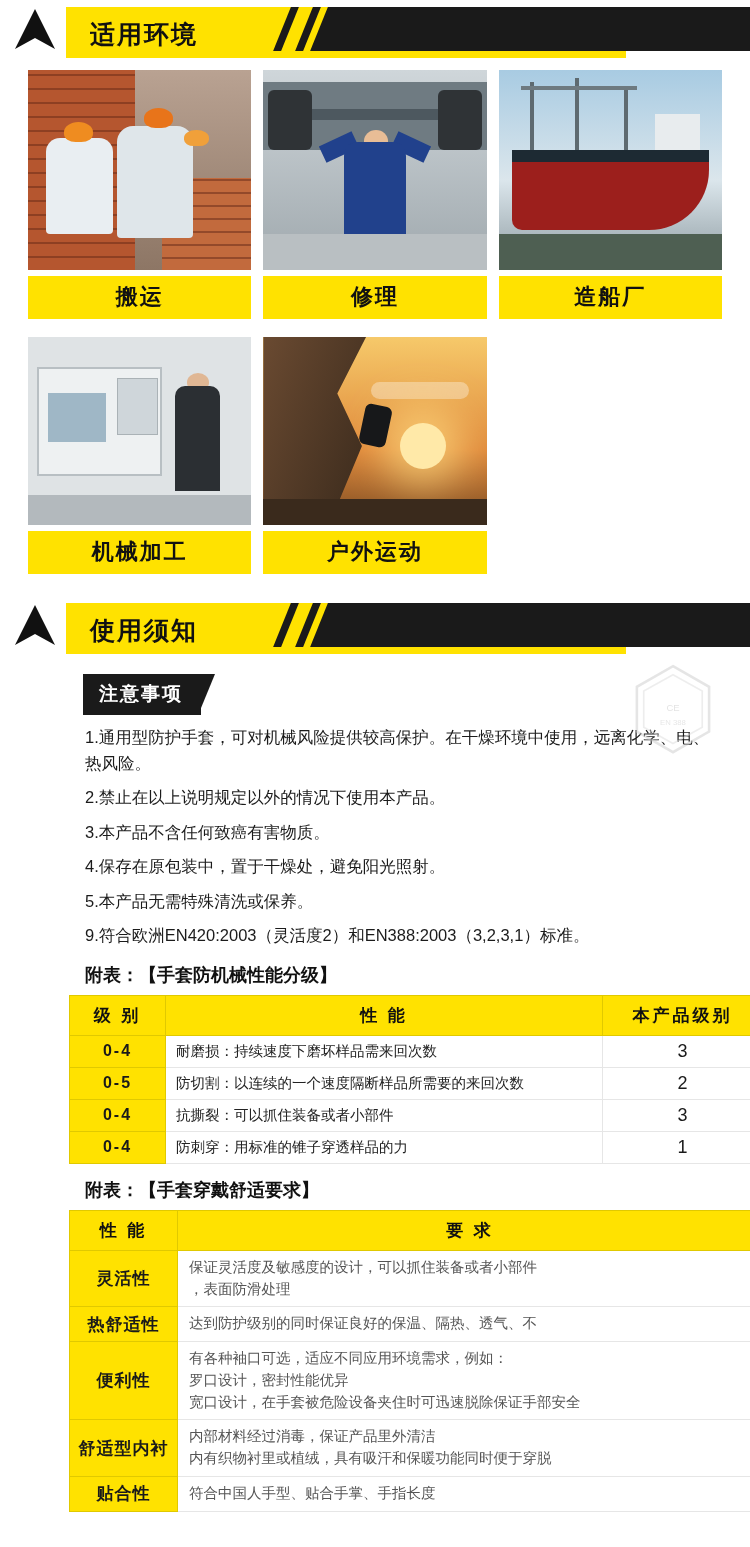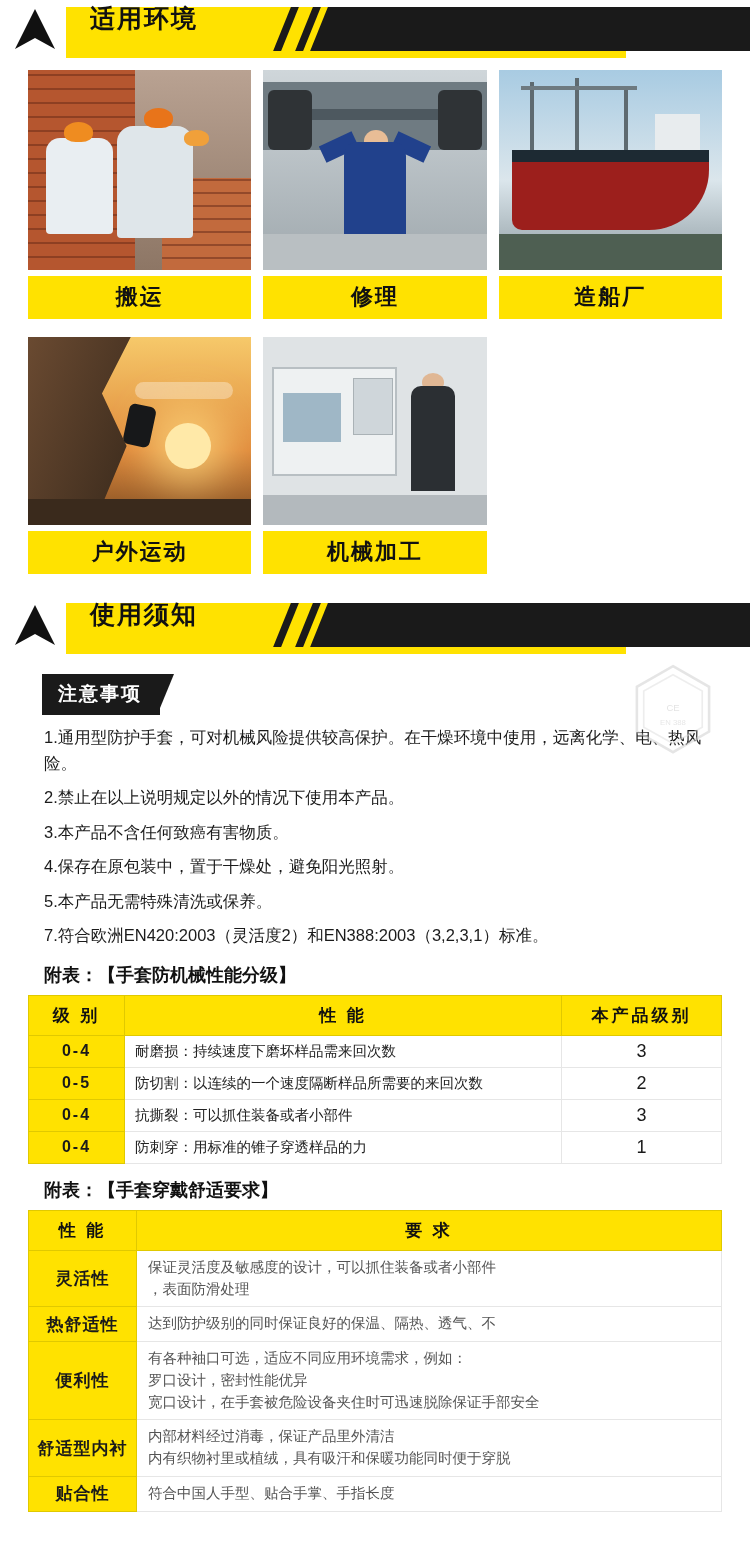--- a/index.html
+++ b/index.html
@@ -32,21 +32,21 @@
   }
   .banner .slash2 {
     position:absolute; top:7px; left:290px; width:14px; height:44px;
     background:#ffe200; transform:skewX(-22deg);
   }
   .banner .slash3 {
     position:absolute; top:7px; left:312px; width:7px; height:44px;
     background:#ffe200; transform:skewX(-22deg);
   }
   .banner h2 {
-    position:absolute; left:90px; top:2px; margin:0;
+    position:absolute; left:90px; top:18px; margin:0;
     font-size:25px; font-weight:bold; letter-spacing:2px; color:#111;
     z-index:3;
   }
   .banner .under {
     position:absolute; left:66px; top:51px; height:7px; width:560px;
     background:#ffe200;
   }
 
   
   .envgrid {
@@ -141,21 +141,21 @@
   .p6 .hk{position:absolute;bottom:28%;width:9%;height:26%;background:#171717;border-radius:6px 6px 0 0;}
   .p6 .hk.a{left:18%;}
   .p6 .hk.b{left:44%;}
   .p6 .hk.c{left:68%;}
   .p6 .pk{position:absolute;width:9%;height:9%;background:#2a2a2a;border-radius:4px;bottom:52%;}
   .p6 .pk.a{left:17%;}
   .p6 .pk.b{left:43%;}
   .p6 .pk.c{left:67%;}
 
   
-  .notice { padding:14px 28px 0 28px; position:relative; }
+  .notice { padding:14px 28px 0 28px; position:relative;margin-left:41px; }
   .tagtitle {
     display:inline-block; position:relative;
     background:#1a1a1a; color:#fff; font-weight:bold;
     font-size:19px; padding:7px 18px 8px 16px; letter-spacing:2px;
     margin:6px 0 10px 14px;
   }
   .tagtitle:after{
     content:""; position:absolute; right:-14px; top:0;
     border-top:34px solid #1a1a1a; border-right:14px solid transparent;
   }
@@ -274,43 +274,43 @@
       </div>
     </div>
     <div class="envlabel">造船厂</div>
   </div>
 </div>
 
 <div class="envgrid row2">
 
   <div class="envcell">
     <div class="envphoto">
-      <div class="ph p5">
-        <div class="cloud"></div>
-          <div class="sun"></div>
-        <div class="rock"></div>
-          <div class="climber"></div>
-          <div class="ridge"></div>
-      </div>
-    </div>
-    <div class="envlabel">户外运动</div>
-  </div>
-
-  <div class="envcell">
-    <div class="envphoto">
       <div class="ph p4">
         <div class="mach"></div>
           <div class="win"></div>
           <div class="panel"></div>
         <div class="head"></div>
           <div class="man"></div>
           <div class="floor"></div>
       </div>
     </div>
     <div class="envlabel">机械加工</div>
+  </div>
+
+  <div class="envcell">
+    <div class="envphoto">
+      <div class="ph p5">
+        <div class="cloud"></div>
+          <div class="sun"></div>
+        <div class="rock"></div>
+          <div class="climber"></div>
+          <div class="ridge"></div>
+      </div>
+    </div>
+    <div class="envlabel">户外运动</div>
   </div>
 
 </div>
 
 <div class="banner" style="margin-top:16px">
   <div class="bar"></div>
   <div class="ylw"></div>
   <div class="slash1"></div>
   <div class="slash2"></div>
   <div class="slash3"></div>
@@ -331,21 +331,21 @@
   </svg>
 
   <div class="tagtitle">注意事项</div>
 
   <div class="notes">
     <p>1.通用型防护手套，可对机械风险提供较高保护。在干燥环境中使用，远离化学、电、热风险。</p>
     <p>2.禁止在以上说明规定以外的情况下使用本产品。</p>
     <p>3.本产品不含任何致癌有害物质。</p>
     <p>4.保存在原包装中，置于干燥处，避免阳光照射。</p>
     <p>5.本产品无需特殊清洗或保养。</p>
-    <p>7.符合欧洲EN420:2003（灵活度2）和EN388:2003（3,2,3,1）标准。</p>
+    <p>9.符合欧洲EN420:2003（灵活度2）和EN388:2003（3,2,3,1）标准。</p>
   </div>
 
   
   <div class="subtitle">附表：【手套防机械性能分级】</div>
   <table class="t1">
     <thead>
       <tr>
         <th>级  别</th>
         <th>性      能</th>
         <th>本产品级别</th>

